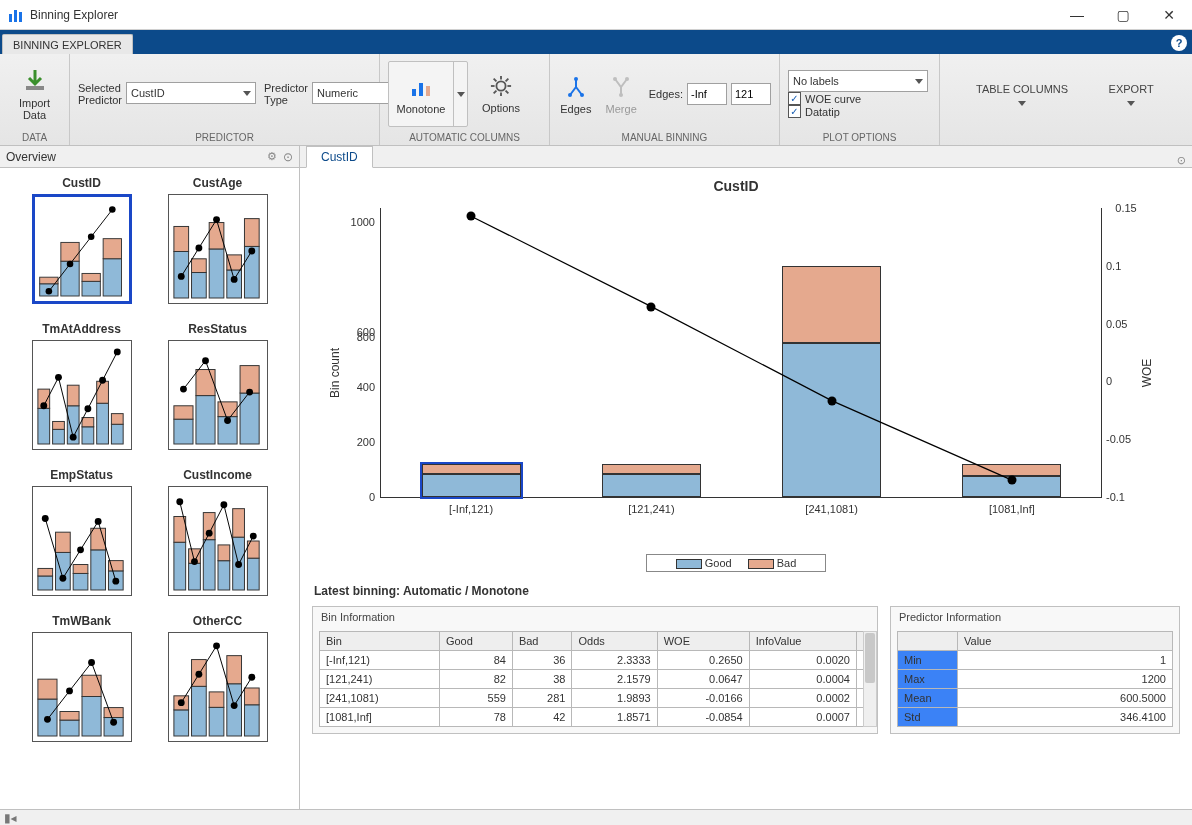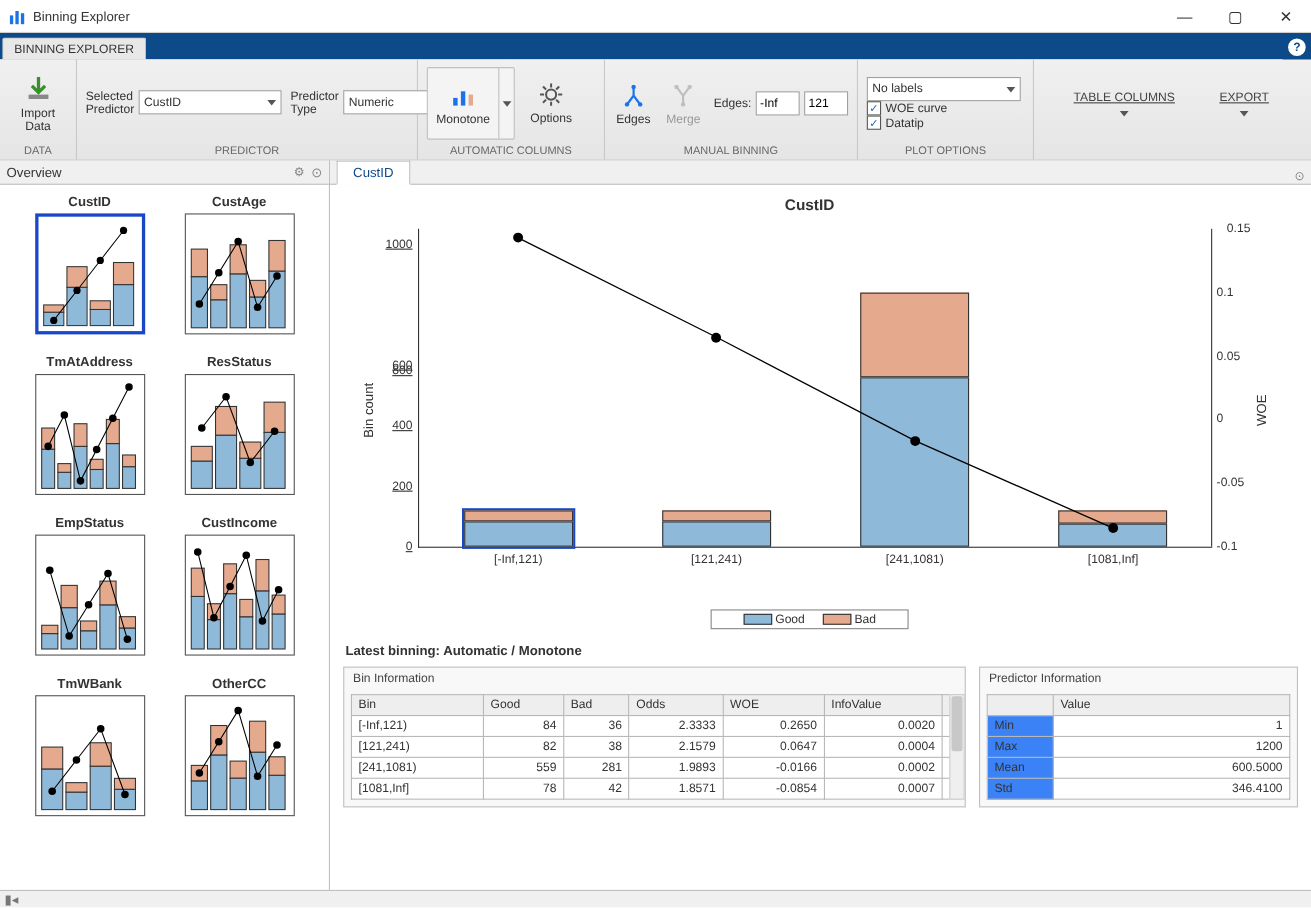--- a/index.html
+++ b/index.html
@@ -29,21 +29,21 @@
 .field-col { display:flex; flex-direction:row; gap:4px; }
 .field-lbl { font-size:11px; }
 .combo { display:flex; align-items:center; background:#fff; border:1px solid #a0a0a0; height:22px; padding:0 4px; font-size:11px; min-width:130px; justify-content:space-between; cursor:pointer; }
 .combo .caret { border-left:4px solid transparent; border-right:4px solid transparent; border-top:5px solid #555; }
 .split-arrow { width:14px; border-left:1px solid #c0c0c0; height:64px; display:flex; align-items:center; justify-content:center; }
 .split-arrow .caret { border-left:4px solid transparent; border-right:4px solid transparent; border-top:5px solid #555; }
 .framed { border:1px solid #c0c0c0; background:#f4f4f4; border-radius:2px; display:flex; }
 .small-input { width:40px; height:22px; border:1px solid #a0a0a0; background:#fff; font-size:11px; padding:0 3px; }
 .check { display:flex; align-items:center; gap:4px; font-size:11px; }
 .check .box { width:13px; height:13px; border:1px solid #555; background:#fff; display:flex; align-items:center; justify-content:center; font-size:10px; color:#1a5fb4; }
-.menu-btn { display:flex; flex-direction:column; align-items:center; justify-content:center; gap:6px; font-size:11px; color:#444; padding:4px 8px; cursor:pointer; min-width:70px;text-decoration:underline; }
+.menu-btn { display:flex; flex-direction:column; align-items:center; justify-content:center; gap:6px; font-size:11px; color:#444; padding:4px 8px; cursor:pointer; min-width:70px; }
 .menu-btn .caret { border-left:4px solid transparent; border-right:4px solid transparent; border-top:5px solid #555; }
 
 
 .main { display:flex; height: calc(825px - 30px - 24px - 92px - 16px); }
 .overview-col { width:300px; border-right:1px solid #c0c0c0; display:flex; flex-direction:column; }
 .panel-hdr { height:22px; background:#f0f0f0; border-bottom:1px solid #c0c0c0; display:flex; align-items:center; padding:0 6px; font-size:12px; }
 .panel-hdr .gear { margin-left:auto; color:#888; font-size:11px; }
 .overview-body { flex:1; overflow:auto; padding:8px 4px; display:flex; flex-direction:column; gap:18px; position:relative; }
 .ov-row { display:flex; gap:30px; justify-content:center; }
 .thumb { width:106px; display:flex; flex-direction:column; align-items:center; gap:4px; cursor:pointer; }
@@ -55,21 +55,21 @@
 .tab-strip2 { height:22px; display:flex; align-items:flex-end; border-bottom:1px solid #c0c0c0; background:#f0f0f0; }
 .tab2 { background:#fff; border:1px solid #c0c0c0; border-bottom:1px solid #fff; padding:3px 14px; font-size:12px; color:#0c4a8a; margin-left:6px; position:relative; top:1px; }
 .tab-strip2 .gear { margin-left:auto; margin-right:6px; color:#888; font-size:11px; }
 
 .chart-area { padding:10px 30px 4px 10px; }
 .chart-title { text-align:center; font-weight:bold; font-size:14px; margin-bottom:4px; }
 .chart-wrap { position:relative; height:350px; }
 .y-label-left { position:absolute; left:0; top:50%; transform: translateY(-50%) rotate(-90deg); transform-origin:center; font-size:12px; }
 .y-label-right { position:absolute; right:0; top:50%; transform: translateY(-50%) rotate(-90deg); transform-origin:center; font-size:12px; }
 .plot { position:absolute; left:70px; right:60px; top:10px; bottom:50px; border-left:1px solid #333; border-bottom:1px solid #333; }
-.ytick { position:absolute; left:-40px; width:34px; text-align:right; font-size:11px; transform:translateY(-50%);text-decoration:underline; }
+.ytick { position:absolute; left:-40px; width:34px; text-align:right; font-size:11px; transform:translateY(-50%); }
 .ytick-r { position:absolute; right:-44px; width:40px; text-align:left; font-size:11px; transform:translateY(-50%); }
 .xtick { position:absolute; bottom:-18px; font-size:11px; transform:translateX(-50%); white-space:nowrap; }
 .bar-g { position:absolute; bottom:0; }
 .bar-good { background:#8fb9d8; border:1px solid #333; position:absolute; bottom:0; }
 .bar-bad { background:#e5a98e; border:1px solid #333; position:absolute; }
 .bar-sel { outline:2px solid #1a47c7; }
 .woe-pt { position:absolute; width:9px; height:9px; background:#000; border-radius:50%; transform:translate(-50%,-50%); }
 .woe-line { stroke:#000; stroke-width:1.2; fill:none; }
 .legend { display:flex; gap:16px; justify-content:center; border:1px solid #888; width:180px; margin:6px auto 0; padding:2px 6px; font-size:11px; align-items:center; }
 .legend .sw { width:26px; height:10px; border:1px solid #333; display:inline-block; vertical-align:middle; }

